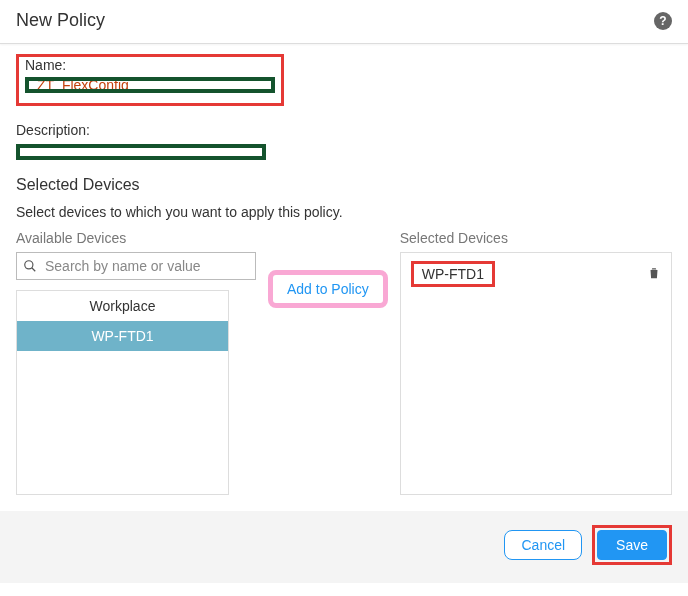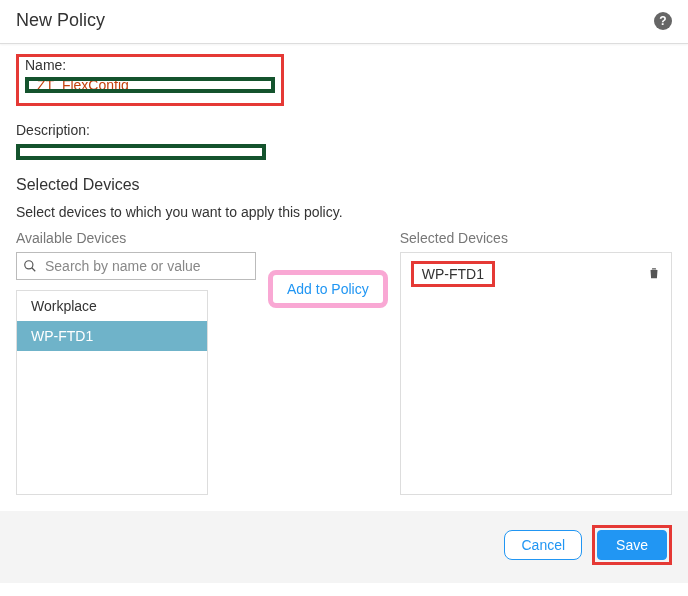--- a/index.html
+++ b/index.html
@@ -100,25 +100,26 @@
   .search-box input {
     flex: 1;
     border: none;
     outline: none;
     font-size: 14px;
     color: #555;
   }
   .search-box input::placeholder { color: #888; }
   .search-box svg { flex-shrink: 0; }
   .list-box {
-    width: 192px;
+    width: 213px;
     height: 205px;
     border: 1px solid #ddd;
     background: #fff;
     overflow: hidden;
+    text-align: center;
   }
   .list-item {
     padding: 7px 14px;
     font-size: 14px;
     color: #333;
     cursor: default;
   }
   .list-item.selected {
     background: #6fb3c9;
     color: #fff;

